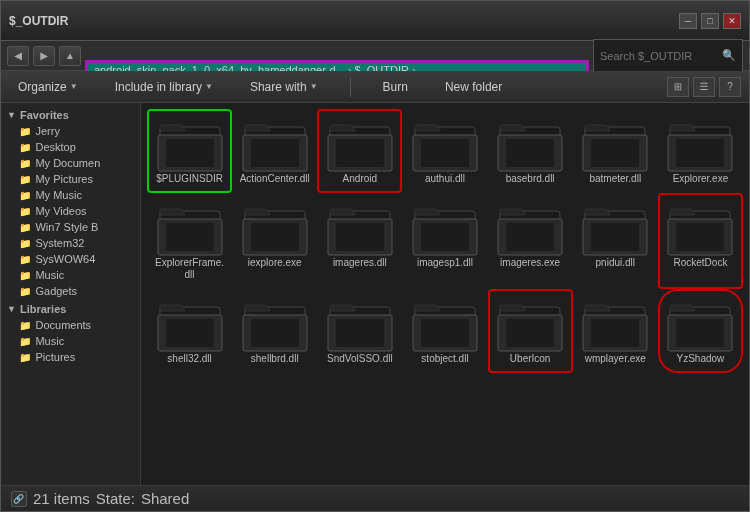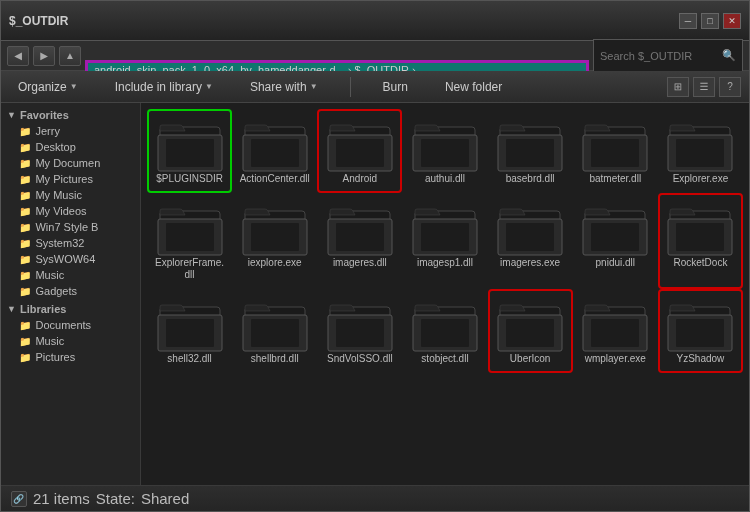--- a/index.html
+++ b/index.html
@@ -649,21 +649,21 @@
               <rect x="14" y="25" width="30" height="3" fill="#333"></rect>
               <rect x="14" y="33" width="40" height="3" fill="#2f2f2f"></rect>
               <rect x="14" y="41" width="30" height="3" fill="#363636"></rect>
               <rect x="4" y="10" width="60" height="42" rx="3" fill="#1a1a1a" stroke="#444" stroke-width="1"></rect>
               <path d="M4,14 L4,10 Q4,8 6,8 L24,8 Q26,8 27,10 L29,14 Z" fill="#252525" stroke="#444" stroke-width="0.5"></path>
               <rect x="2" y="18" width="64" height="36" rx="2" fill="#2a2a2a" stroke="#555" stroke-width="1"></rect>
               <rect x="10" y="22" width="48" height="28" rx="1" fill="#1c1c1c"></rect>
             </svg>
             <span class="file-label">wmplayer.exe</span>
           </div>
-          <div class="file-item" style="outline: rgb(204, 0, 0) solid 2px;">
+          <div class="file-item" style="outline: rgb(204, 0, 0) solid 2px; border-radius: 18px;">
             <svg class="folder-svg" viewBox="0 0 68 56">
               <rect x="14" y="25" width="30" height="3" fill="#333"></rect>
               <rect x="14" y="33" width="40" height="3" fill="#2f2f2f"></rect>
               <rect x="14" y="41" width="30" height="3" fill="#363636"></rect>
               <rect x="4" y="10" width="60" height="42" rx="3" fill="#1a1a1a" stroke="#444" stroke-width="1"></rect>
               <path d="M4,14 L4,10 Q4,8 6,8 L24,8 Q26,8 27,10 L29,14 Z" fill="#252525" stroke="#444" stroke-width="0.5"></path>
               <rect x="2" y="18" width="64" height="36" rx="2" fill="#2a2a2a" stroke="#555" stroke-width="1"></rect>
               <rect x="10" y="22" width="48" height="28" rx="1" fill="#1c1c1c"></rect>
             </svg>
             <span class="file-label">YzShadow</span>

